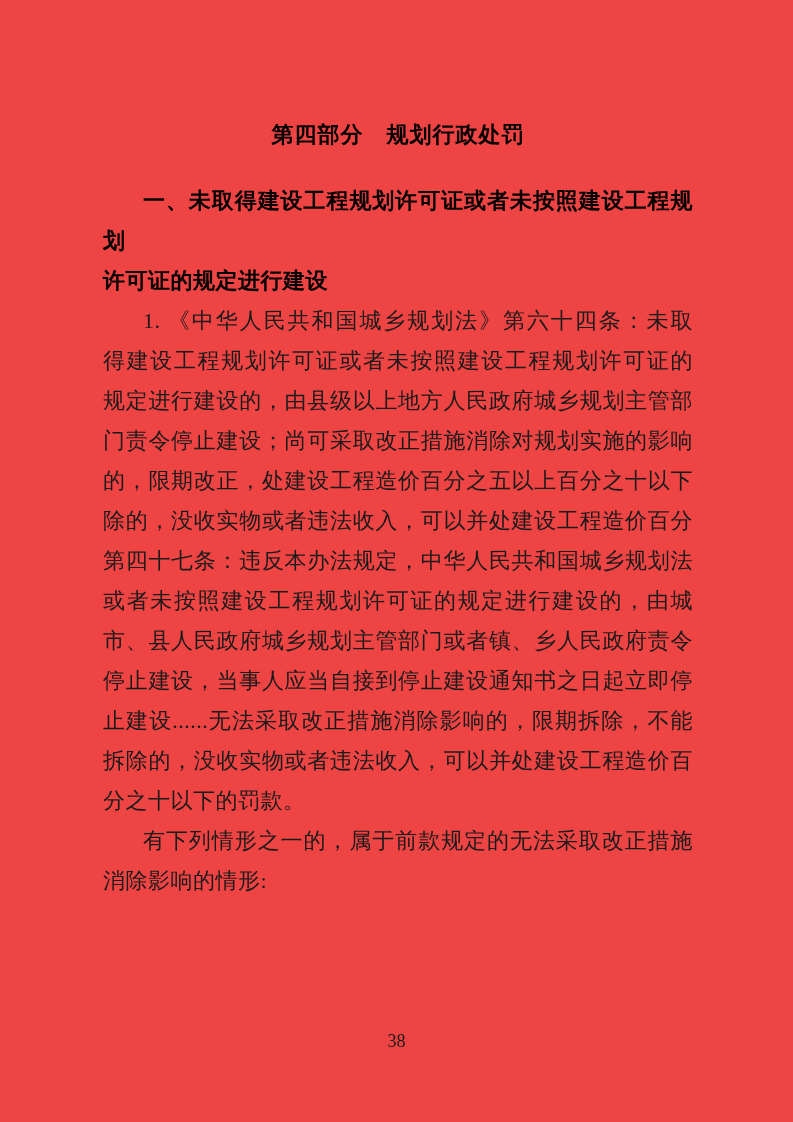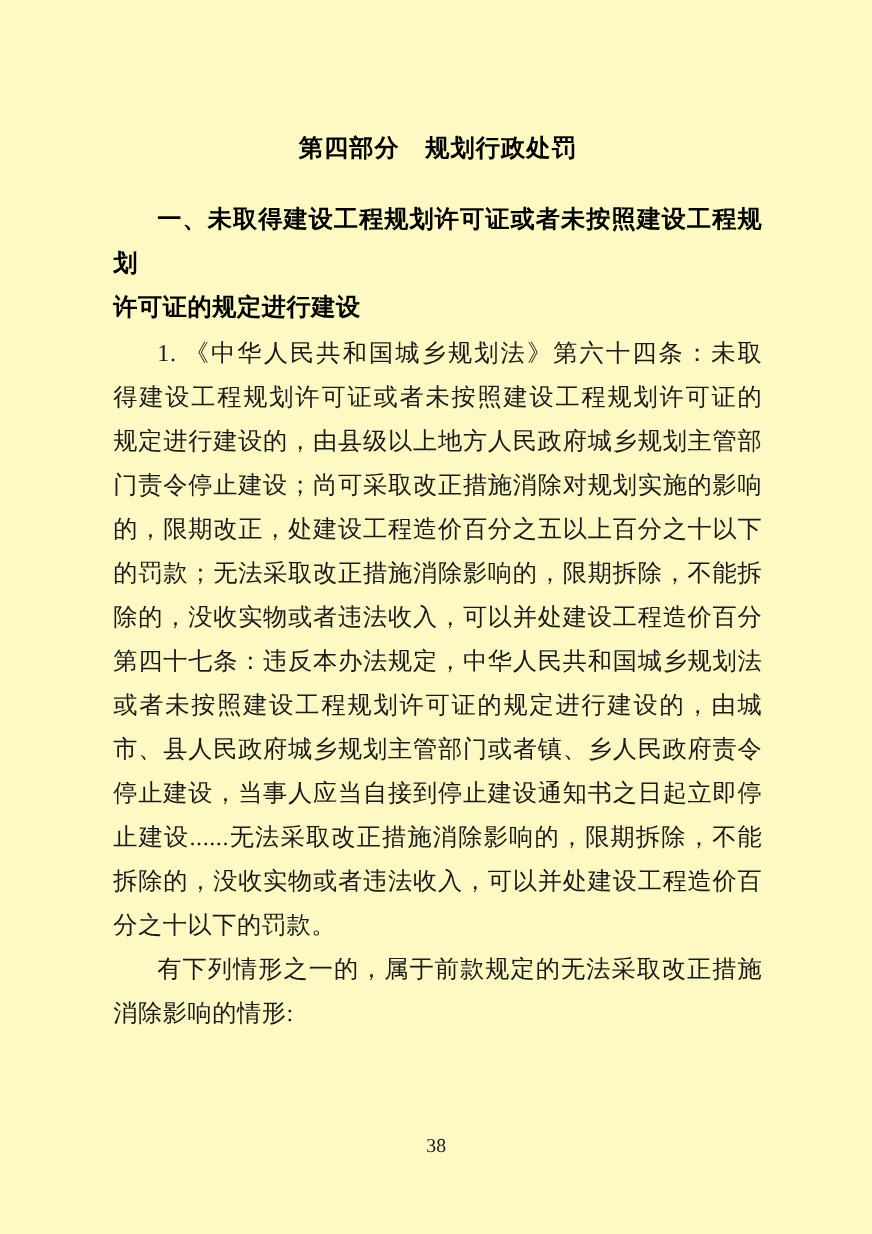--- a/index.html
+++ b/index.html
@@ -1,20 +1,20 @@
 <!DOCTYPE html>
 <html><head>
 <meta charset="utf-8">
 <style>
   html, body { margin: 0; padding: 0; background: #ffffff; }
   .page {
     position: relative;
     width: 793px;
     height: 1122px;
-    background: #fef9c3;
+    background: #ef4444;
     font-family: "Liberation Serif", serif;
     color: #1a1a1a;
     overflow: hidden;
   }
   .content {
     position: absolute;
     left: 103px;
     top: 115px;
     width: 590px;
   }
@@ -22,21 +22,21 @@
     font-family: "Liberation Sans", sans-serif;
     font-weight: 700;
     font-size: 22px;
     line-height: 40px;
     text-align: center;
     letter-spacing: 1px;
     color: #000000;
     margin-bottom: 26px;
   }
   .section-heading {
-    font-family: Liberation Mono, monospace;
+    font-family: Liberation Sans, sans-serif;
     font-weight: 700;
     font-size: 22px;
     color: #000000;
   }
   .line {
     font-size: 22px;
     line-height: 40px;
     letter-spacing: 0.5px;
     white-space: normal;
   }
@@ -72,21 +72,20 @@
       <div class="line">许可证的规定进行建设</div>
     </div>
 
 
     <div class="paragraph">
       <div class="line first jl">1. 《中华人民共和国城乡规划法》第六十四条：未取</div>
       <div class="line jl">得建设工程规划许可证或者未按照建设工程规划许可证的</div>
       <div class="line jl">规定进行建设的，由县级以上地方人民政府城乡规划主管部</div>
       <div class="line jl">门责令停止建设；尚可采取改正措施消除对规划实施的影响</div>
       <div class="line jl">的，限期改正，处建设工程造价百分之五以上百分之十以下</div>
-      <div class="line jl">的罚款；无法采取改正措施消除影响的，限期拆除，不能拆</div>
       <div class="line jl">除的，没收实物或者违法收入，可以并处建设工程造价百分</div>
     </div>
 
     <div class="paragraph">
       <div class="line jl">第四十七条：违反本办法规定，中华人民共和国城乡规划法</div>
       <div class="line jl">或者未按照建设工程规划许可证的规定进行建设的，由城</div>
       <div class="line jl">市、县人民政府城乡规划主管部门或者镇、乡人民政府责令</div>
       <div class="line jl">停止建设，当事人应当自接到停止建设通知书之日起立即停</div>
       <div class="line jl">止建设......无法采取改正措施消除影响的，限期拆除，不能</div>
       <div class="line jl">拆除的，没收实物或者违法收入，可以并处建设工程造价百</div>

